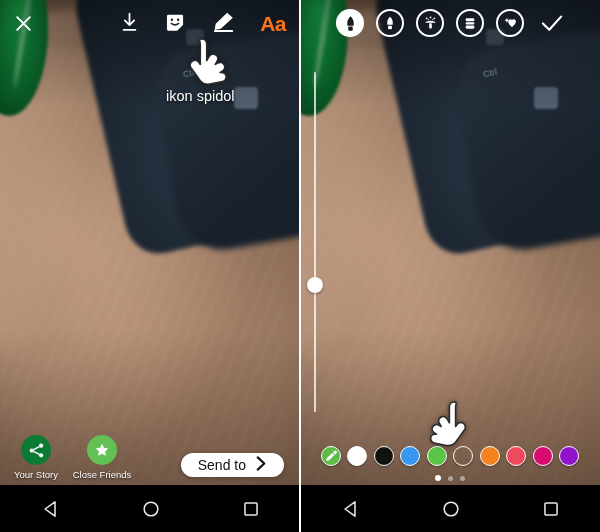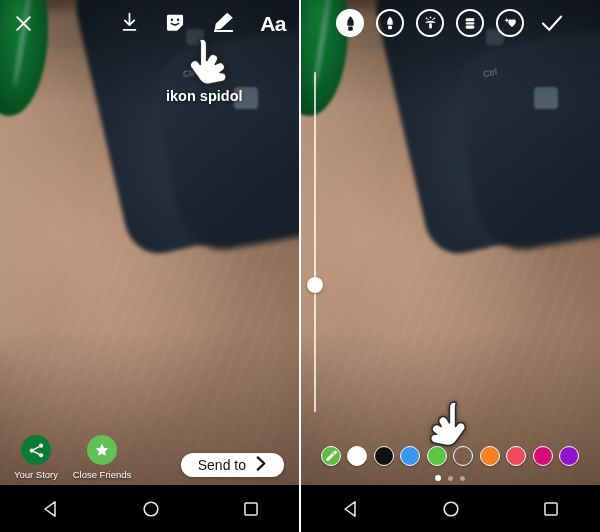--- a/index.html
+++ b/index.html
@@ -80,35 +80,35 @@
   
   .toolbar { position:absolute; top:0; left:0; right:0; height:46px;
     display:flex; align-items:center; z-index:6; }
   .toolbar.left-tb { padding:0 14px; }
   .toolbar.right-tb { justify-content:center; gap:12px; }
 
   .tb-icon { color:#fff; display:flex; align-items:center; justify-content:center; }
   .tb-icon svg { display:block; }
 
   .spacer { flex:1; }
-  .aa { color:#ffffff; font-size:21px; font-weight:bold; letter-spacing:-.5px; line-height:1; }
+  .aa { color:#f97316; font-size:21px; font-weight:bold; letter-spacing:-.5px; line-height:1; }
 
   
   .penbtn { width:28px; height:28px; border-radius:50%; display:flex;
     align-items:center; justify-content:center; }
   .penbtn.filled { background:#fff; }
   .penbtn.outline { border:2.2px solid #fff; }
 
   
   .cursor { position:absolute; z-index:9; }
   .cursor svg { display:block; filter:drop-shadow(0 0 2px rgba(0,0,0,.5)); }
 
   
   .caption { position:absolute; z-index:8; color:#fff; font-size:14.5px;
-    text-shadow:0 1px 3px rgba(0,0,0,.65); white-space:nowrap;font-weight:bold; }
+    text-shadow:0 1px 3px rgba(0,0,0,.65); white-space:nowrap; }
 
   
   .share-row { position:absolute; left:0; right:0; bottom:47px; height:60px;
     z-index:7; }
   .share-item { position:absolute; bottom:5px; text-align:center; width:72px; }
   .share-item .bubble { width:30px; height:30px; border-radius:50%; margin:0 auto 4px;
     display:flex; align-items:center; justify-content:center; }
   .bubble.story { background:#0d7a33; }
   .bubble.friends { background:#62c154; }
   .share-item .lbl { color:#fff; font-size:9.5px; text-shadow:0 1px 2px rgba(0,0,0,.7); }

